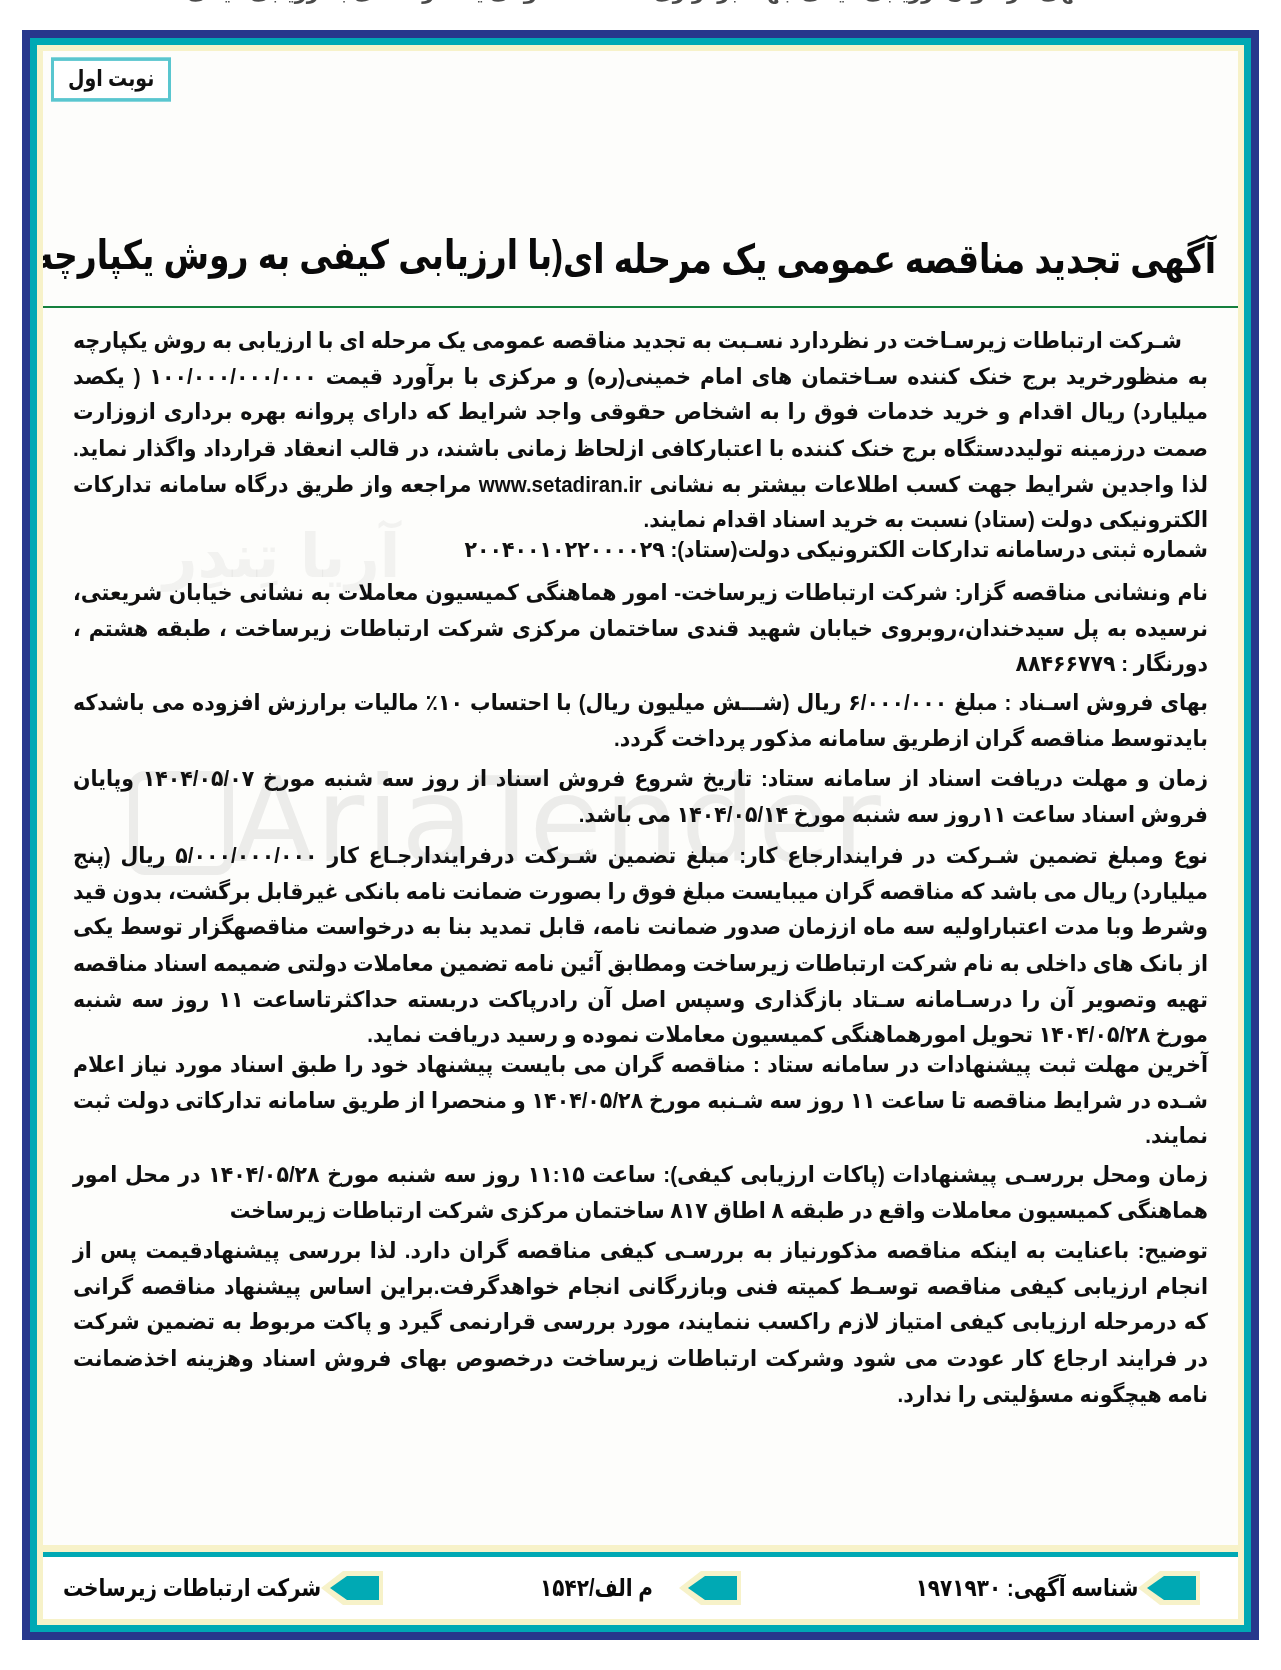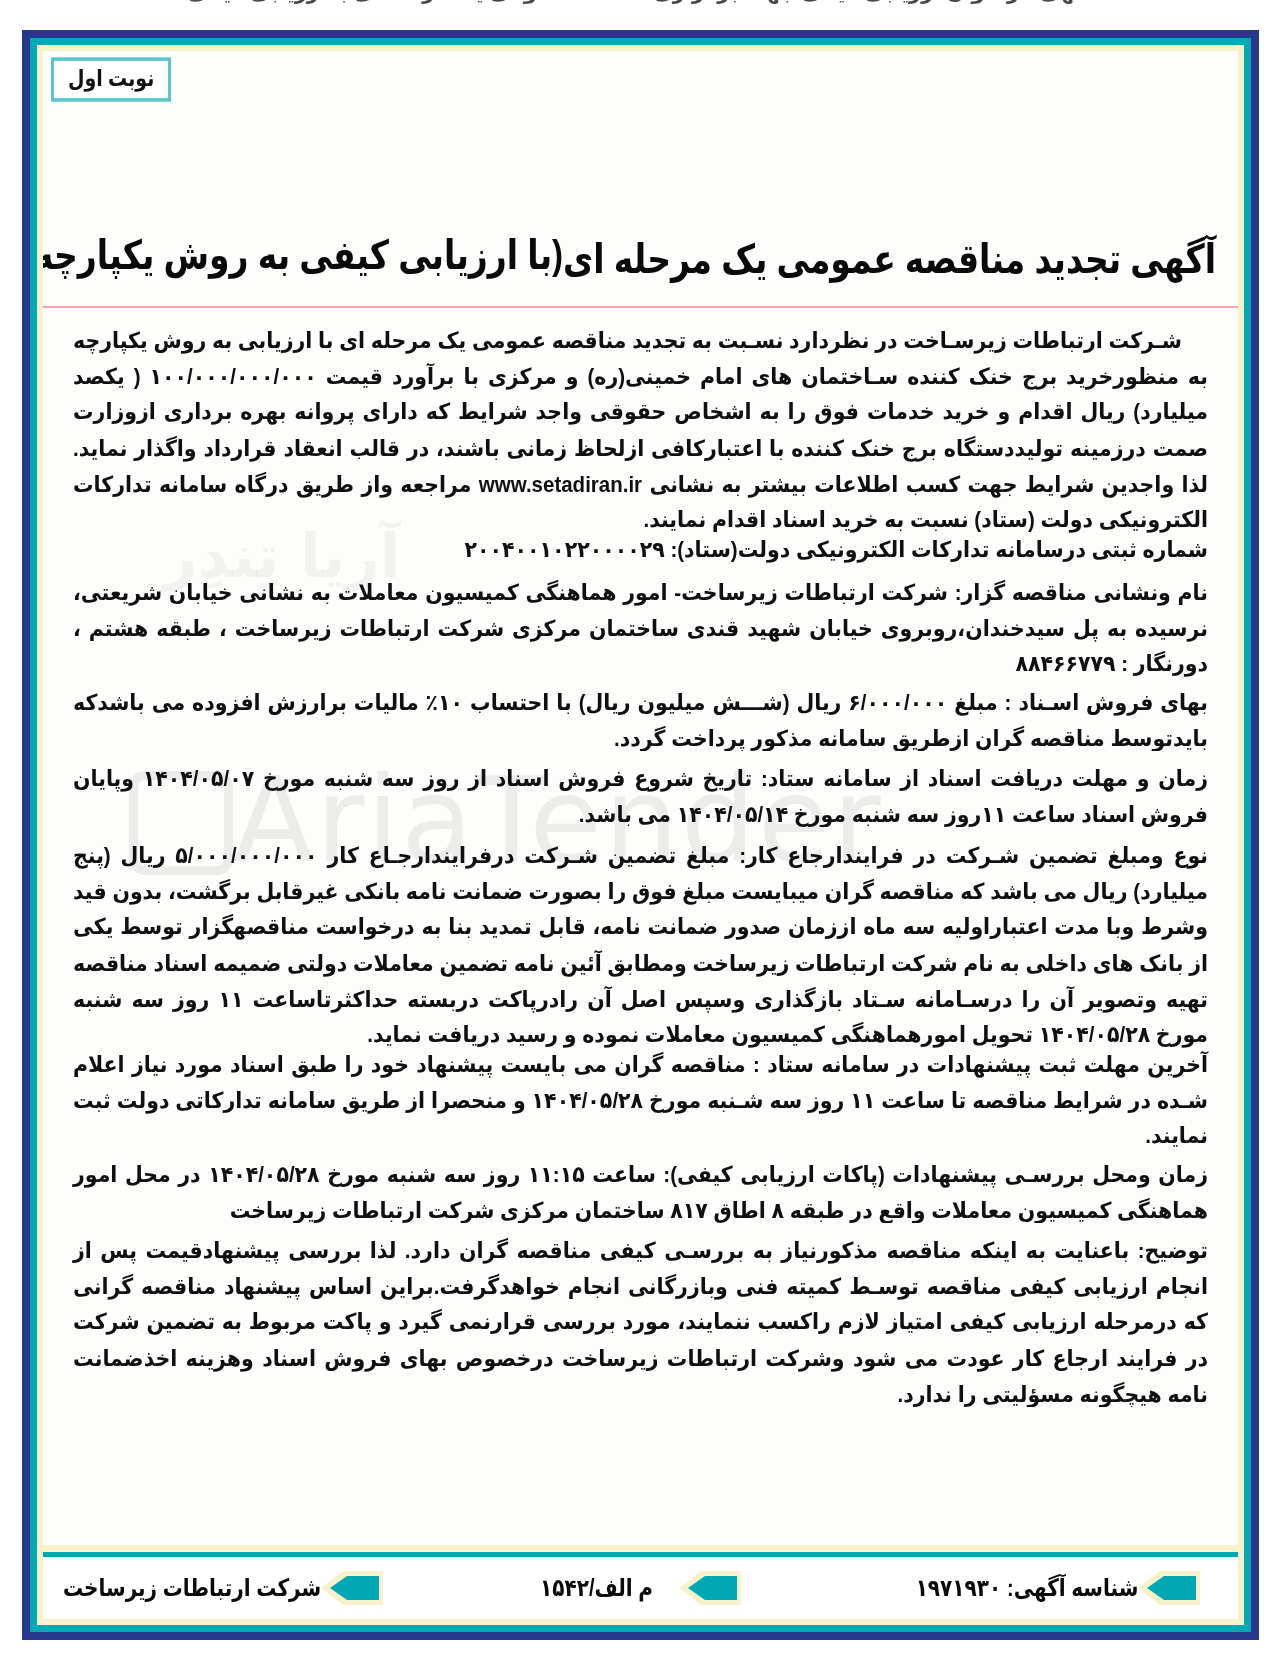--- a/index.html
+++ b/index.html
@@ -70,21 +70,21 @@
     direction:ltr;white-space:nowrap;
     font-family:"DejaVu Sans",sans-serif;
   }
 
   
   .header{
     position:relative;
     display:flex;flex-direction:row;
     align-items:stretch;
     height:255px;
-    border-bottom:2px solid #fca5a5;
+    border-bottom:2px solid #15803d;
   }
   .logo-cell{
     width:205px;flex:0 0 205px;
     border-left:3px solid #59c6cf;
     display:flex;flex-direction:column;
     align-items:center;justify-content:center;
     padding-top:6px;
     position:relative;
   }
   .logo-mark{width:128px;height:160px;display:block;}

